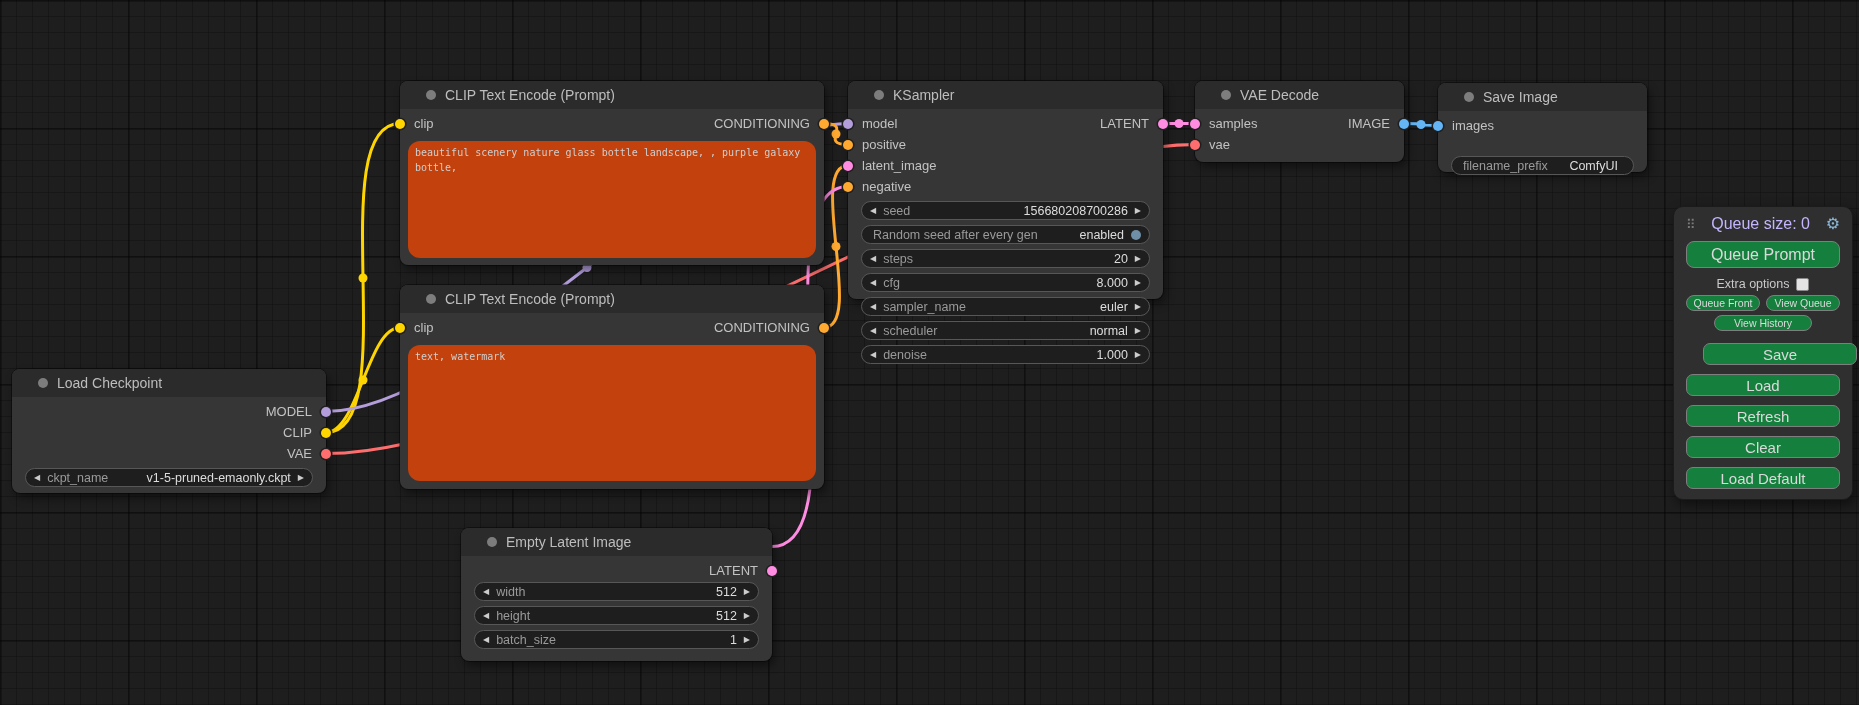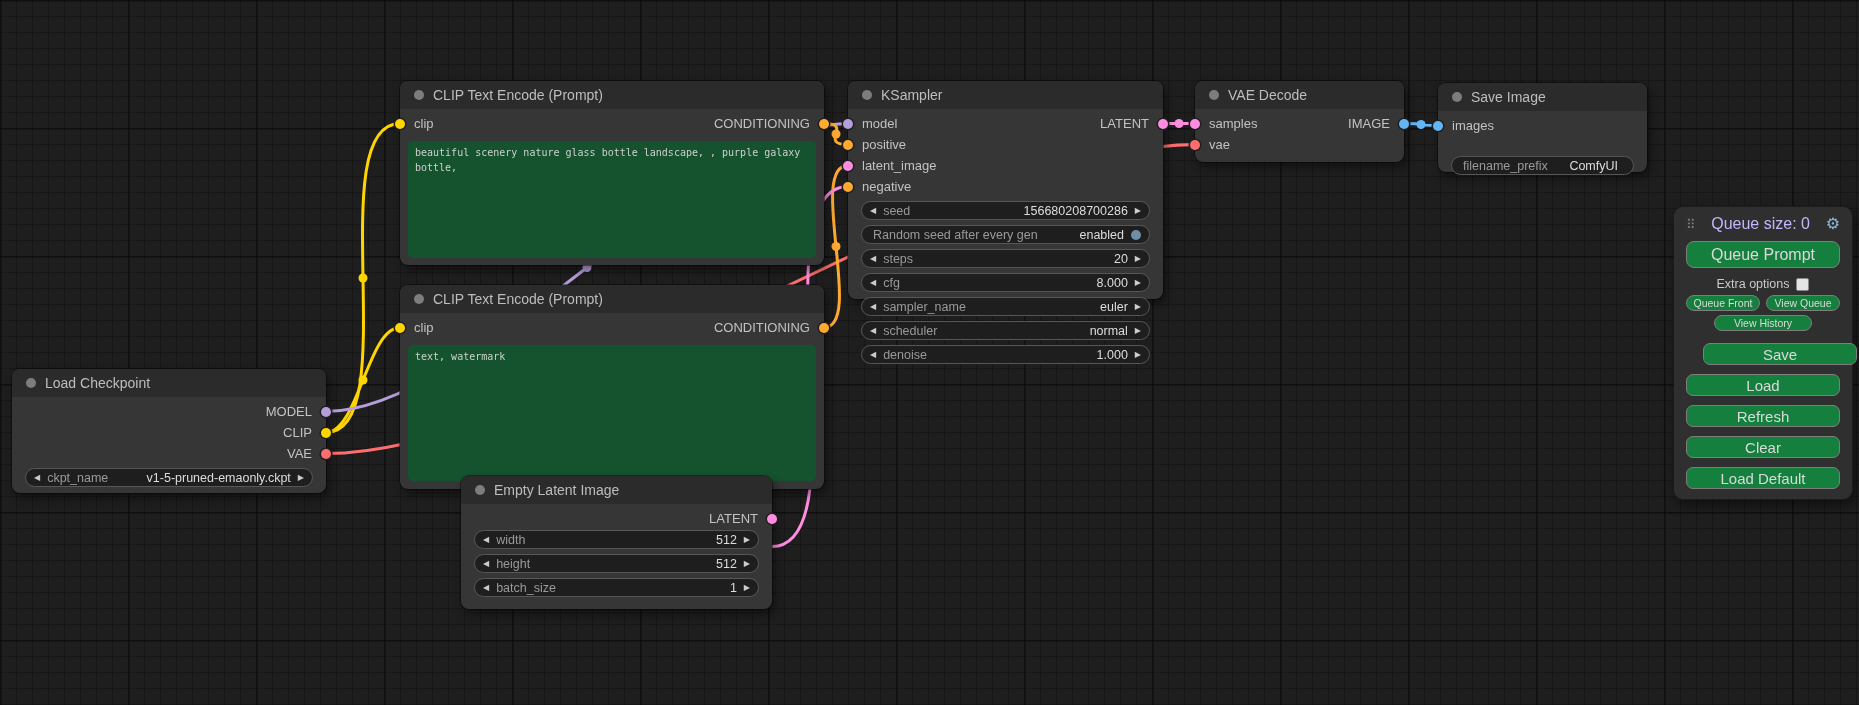--- a/index.html
+++ b/index.html
@@ -16,21 +16,21 @@
     background-size:16px 16px, 16px 16px, 128px 128px, 128px 128px;
   }
   #wires { position:absolute; inset:0; z-index:1; pointer-events:none; }
 
   .node {
     position:absolute; z-index:2; background:#363636; border-radius:8px;
     box-shadow:0 0 0 1px rgba(0,0,0,0.4), 3px 5px 10px rgba(0,0,0,0.45);
     color:#c8c8c8; font-size:13px;
   }
   .node-header {
-    height:28px; display:flex; align-items:center; gap:9px; padding:0 14px;
+    height:28px; display:flex; align-items:center; gap:9px; padding:0 26px;
     background:#2b2b2b; border-radius:8px 8px 0 0; color:#bdbdbd; font-size:14px;
   }
   .cdot { width:10px; height:10px; border-radius:50%; background:#7d7d7d; flex:none; }
   .slots { padding-top:4px; }
   .slot { position:relative; height:21px; display:flex; align-items:center; padding:0 14px; font-size:13px; color:#c2c2c2; }
   .slot .in-label { margin-right:auto; }
   .slot .out-label { margin-left:auto; }
   .slot.out-only { justify-content:flex-end; }
   .port {
     position:absolute; width:10px; height:10px; border-radius:50%; top:50%;
@@ -44,21 +44,21 @@
     height:19px; background:#1e1e1e; border:1px solid #575757; border-radius:10px;
     display:flex; align-items:center; padding:0 8px; font-size:12.5px; flex:none;
   }
   .warr { font-size:8px; color:#cccccc; line-height:1; flex:none; }
   .wlabel { color:#9a9a9a; margin-left:7px; white-space:nowrap; }
   .wlabel.flat { margin-left:3px; }
   .wvalue { margin-left:auto; color:#dddddd; margin-right:7px; white-space:nowrap; }
   .toggle-dot { width:10px; height:10px; border-radius:50%; flex:none; }
 
   .prompt-box {
-    position:absolute; left:8px; right:8px; background:#14532d; border-radius:5px;
+    position:absolute; left:8px; right:8px; background:#c2410c; border-radius:12px;
     color:#cfcfcf; font-family:"DejaVu Sans Mono", monospace; font-size:10px;
     line-height:1.45; padding:5px 7px; white-space:pre-wrap; word-break:break-word;
     overflow:hidden;
   }
 
   .menu {
     position:absolute; z-index:3; left:1673px; top:206px; width:180px; height:294px;
     background:#2f2f2f; border:1px solid #1b1b1b; border-radius:10px;
     box-shadow:3px 5px 12px rgba(0,0,0,0.5);
     padding:8px 12px 12px 12px; display:flex; flex-direction:column; color:#cccccc;
@@ -159,21 +159,21 @@
       <div class="slot">
         <span class="port in" style="background: rgb(255, 213, 0);"></span>
         <span class="in-label">clip</span>
         <span class="out-label">CONDITIONING</span>
         <span class="port out" style="background: rgb(255, 169, 49);"></span>
       </div>
     </div>
     <div class="prompt-box" style="top:60px;height:136px">text, watermark</div>
   </div>
 
-  <div class="node" style="left:461px;top:476px;width:311px;height:133px">
+  <div class="node" style="left:461px;top:528px;width:311px;height:133px">
     <div class="node-header">
       <span class="cdot"></span>
       <span>Empty Latent Image</span>
     </div>
     <div class="slots">
       <div class="slot out-only">
         <span class="out-label">LATENT</span>
         <span class="port out" style="background: rgb(255, 140, 225);"></span>
       </div>
     </div>

